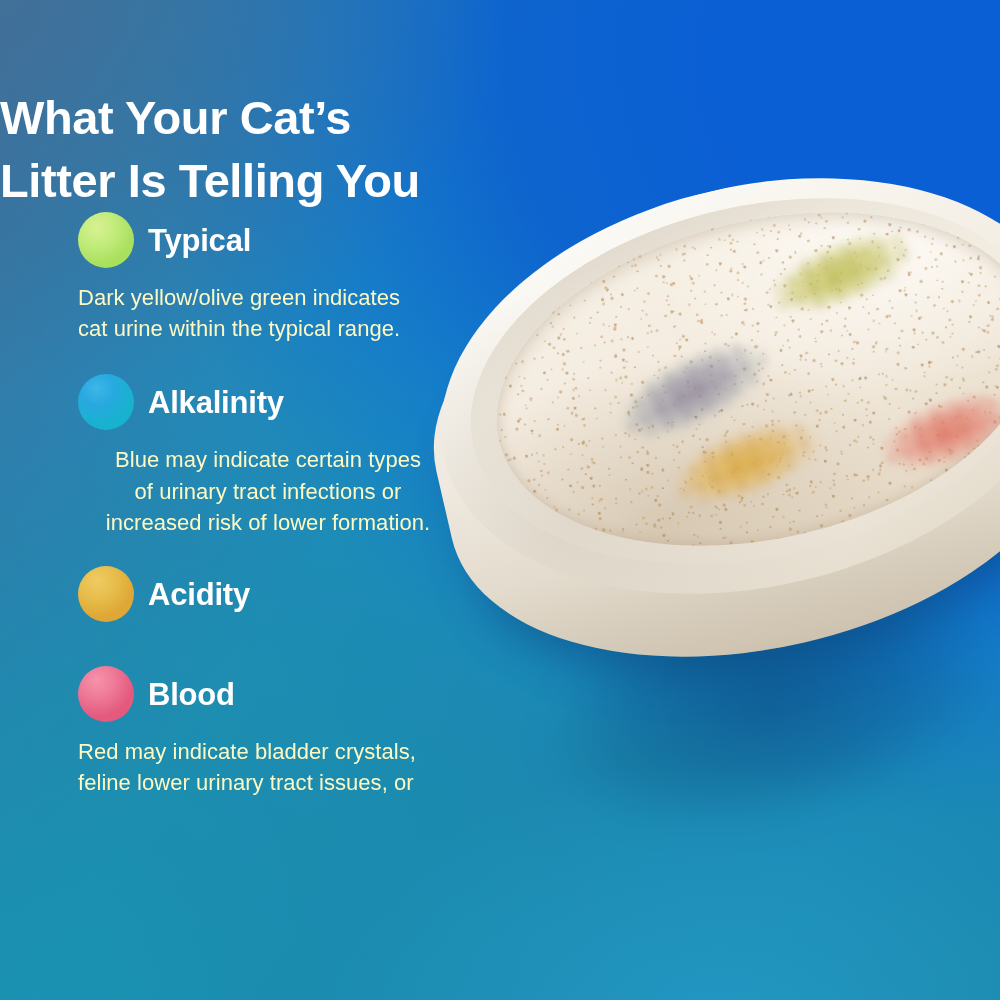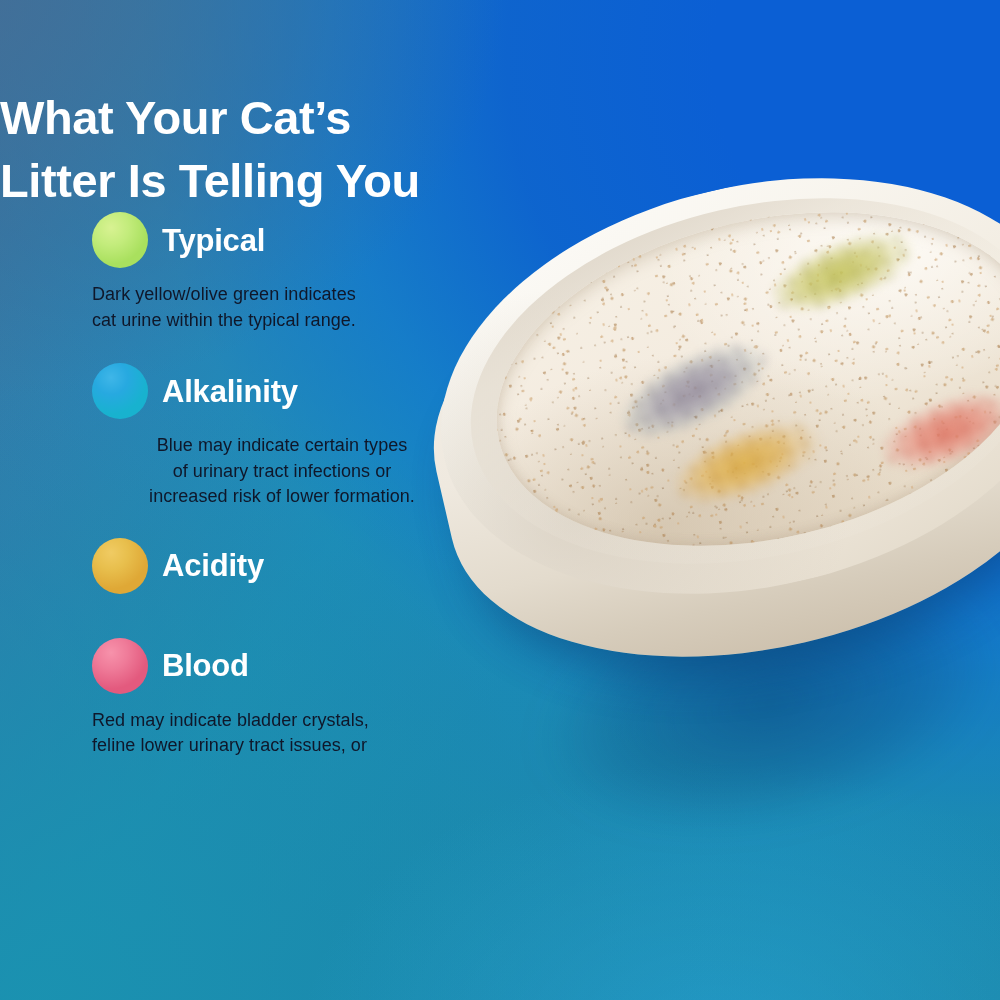--- a/index.html
+++ b/index.html
@@ -262,21 +262,21 @@
     font-size: 47px;
     font-weight: bold;
     line-height: 1.34;
     letter-spacing: -0.4px;
     z-index: 6;
   }
   .headline .line { display: block; white-space: nowrap; }
 
   .legend {
     position: absolute;
-    left: 92px;
+    left: 78px;
     top: 212px;
     width: 380px;
     z-index: 6;
   }
   .legend-item { margin-bottom: 28px; }
   .legend-item:last-child { margin-bottom: 0; }
 
   .legend-head {
     display: flex;
     align-items: center;
@@ -290,22 +290,22 @@
     flex: 0 0 56px;
   }
   .legend-title {
     color: #ffffff;
     font-size: 31px;
     font-weight: bold;
     line-height: 1;
     letter-spacing: -0.2px;
   }
   .legend-desc {
-    color: #0f172a;
-    font-size: 18px;
+    color: #fef9c3;
+    font-size: 22px;
     line-height: 1.42;
     font-weight: normal;
     letter-spacing: 0.05px;
   }
   .legend-desc .line { display: block; white-space: nowrap; }
 
   
   .legend-item.item-typical    { margin-bottom: 30px; }
   .legend-item.item-alkalinity { margin-bottom: 28px; text-align: center; }
   .legend-item.item-acidity    { margin-bottom: 44px; }

